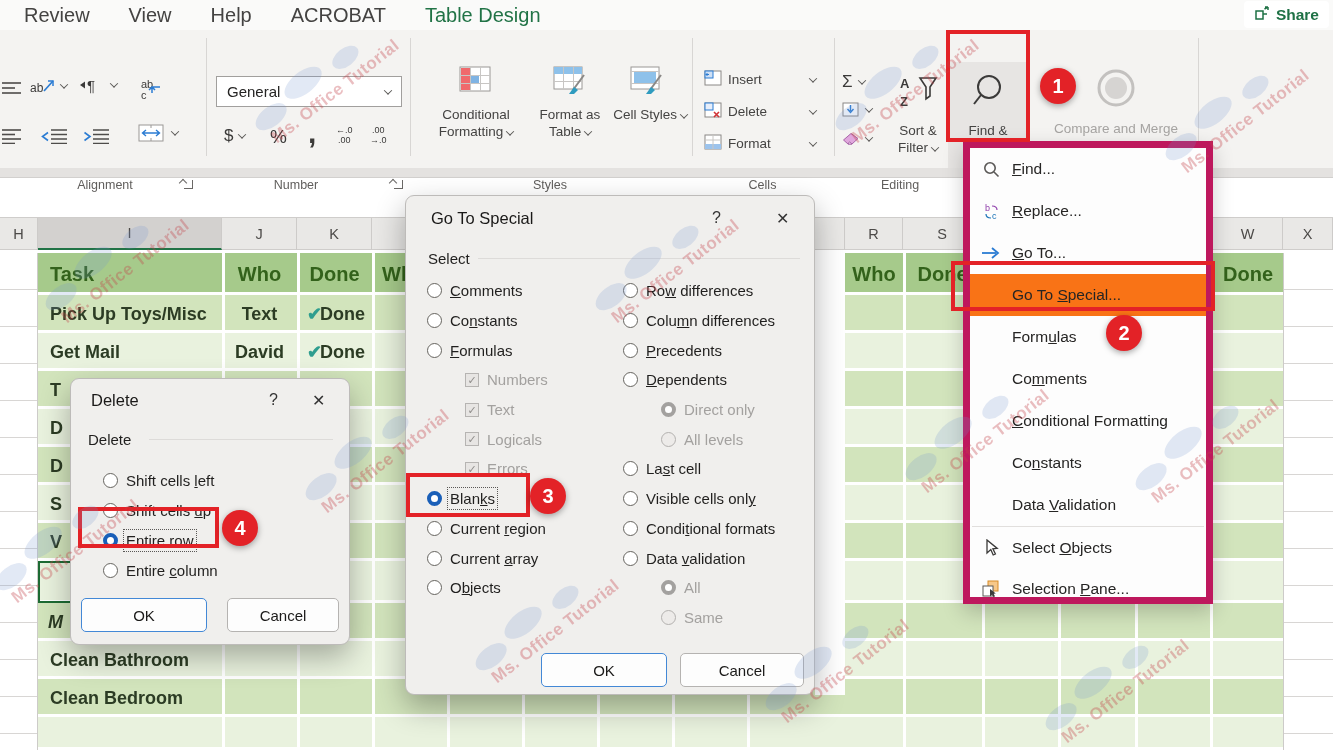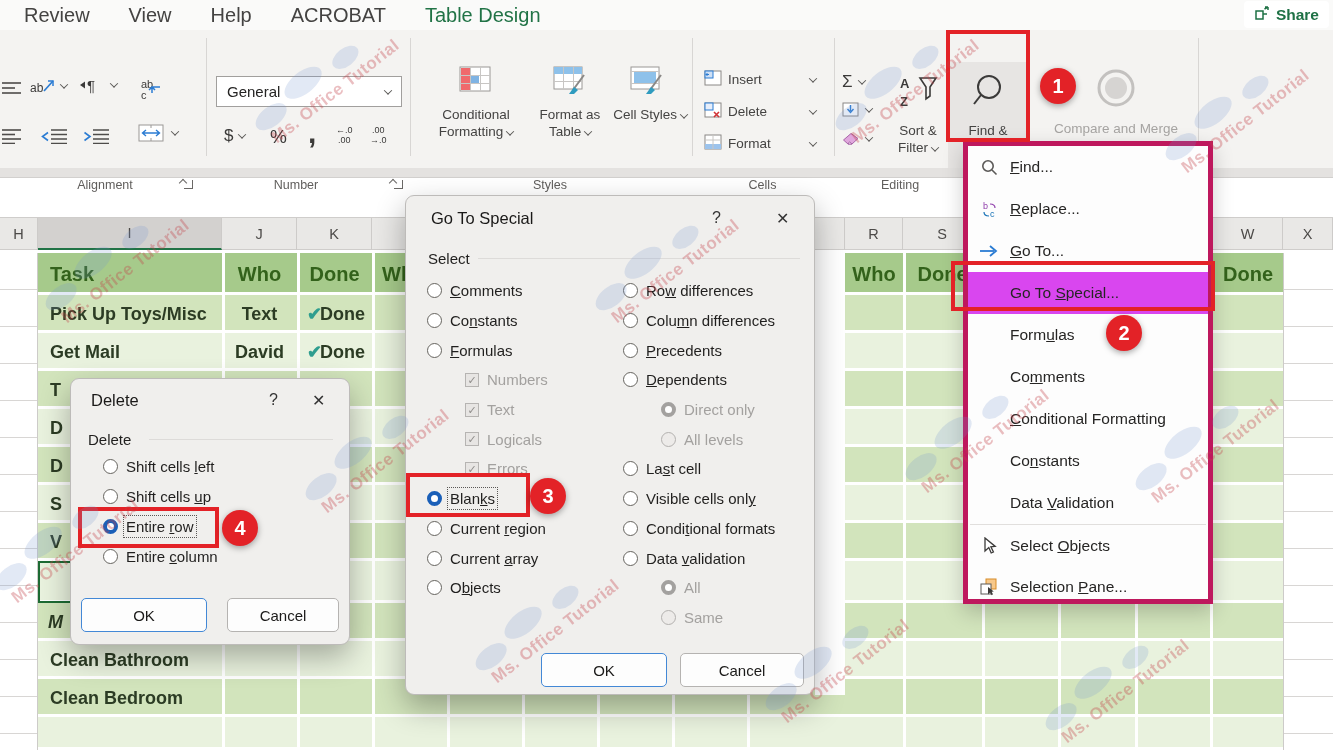--- a/index.html
+++ b/index.html
@@ -39,24 +39,24 @@
 .b-l{background:#e9f2de;}
 .vline{position:absolute;top:253px;height:497px;width:3px;background:#fff;z-index:1;}
 .gapcol{position:absolute;left:815px;top:253px;width:30px;height:442px;background:#fff;z-index:1;}
 .edgecol{position:absolute;top:253px;height:497px;background:#fff;background-image:repeating-linear-gradient(to bottom,transparent 0 36px,#d8d6d4 36px 37px);z-index:1;}
 .tcell{position:absolute;display:flex;align-items:center;z-index:2;}
 .hdr-txt{color:#33621b;font-size:20px;font-weight:700;}
 .cell-txt{color:#2c3c24;font-size:18px;font-weight:600;}
 .chk{color:#2f9e8f;font-size:18px;margin-right:-2px;}
 .selcell{position:absolute;left:38px;top:561px;width:184px;height:42px;border:2.5px solid #1d6b33;z-index:3;}
 
-.menu{position:absolute;left:963px;top:141px;width:250px;height:463px;background:#fdfdfd;border:5px solid #be185d;box-shadow:0 8px 20px rgba(0,0,0,.20);z-index:18;}
+.menu{position:absolute;left:963px;top:141px;width:250px;height:463px;background:#fdfdfd;border:7px solid #be185d;box-shadow:0 8px 20px rgba(0,0,0,.20);z-index:18;}
 .mi{height:42px;display:flex;align-items:center;font-size:15.5px;color:#262524;}
 .mi .gut{width:42px;display:flex;justify-content:center;flex:none;}
-.mi.hl{background:#d946ef;}
+.mi.hl{background:#f97316;}
 .msep{height:1px;background:#e1dfdd;margin:0 2px;}
 
 .dialog{position:absolute;background:#f0efed;border:1px solid #bdbbb9;border-radius:9px;box-shadow:0 12px 30px rgba(0,0,0,.30);z-index:22;}
 .dlg-title{position:absolute;font-size:16.5px;color:#1a1918;}
 .dlg-x{position:absolute;font-size:16px;color:#333;}
 .sect{position:absolute;font-size:15px;color:#201f1e;}
 .sline{position:absolute;height:1px;background:#ddDBd9;background:#dddbd9;}
 .optcol{position:absolute;display:flex;flex-direction:column;}
 .opt{display:flex;align-items:center;height:29.7px;font-size:15px;color:#201f1e;gap:8px;}
 .opt.h30{height:30px;}
@@ -553,21 +553,21 @@
         <span>Cancel</span>
       </div>
   </div>
 
   <div class="dialog" style="left:70px;top:378px;width:280px;height:267px;z-index:24;">
     <span class="dlg-title" style="left:20px;top:12px;">Delete</span>
     <span class="dlg-x" style="left:198px;top:12px;">?</span>
     <span class="dlg-x" style="left:241px;top:12px;">✕</span>
     <span class="sect" style="left:17px;top:52px;">Delete</span>
     <div class="sline" style="left:78px;top:60px;width:184px;"></div>
-    <div class="optcol" style="left:32px;top:72px;width:220px;text-align:right;">
+    <div class="optcol" style="left:32px;top:86px;width:220px;text-align:right;">
       <div class="opt h30">
           <span class="radio"></span>
           <span>Shift cells <u>l</u>eft</span>
         </div>
       <div class="opt h30">
           <span class="radio"></span>
           <span>Shift cells <u>u</u>p</span>
         </div>
       <div class="opt h30">
           <span class="radio sel"></span>

